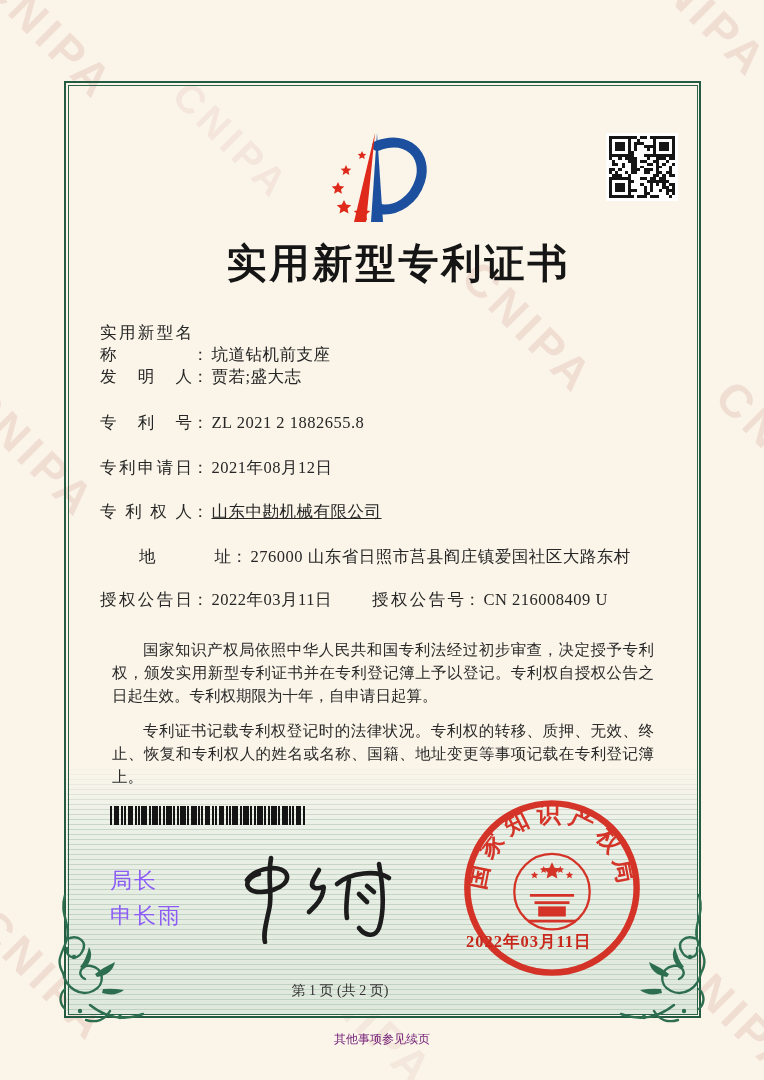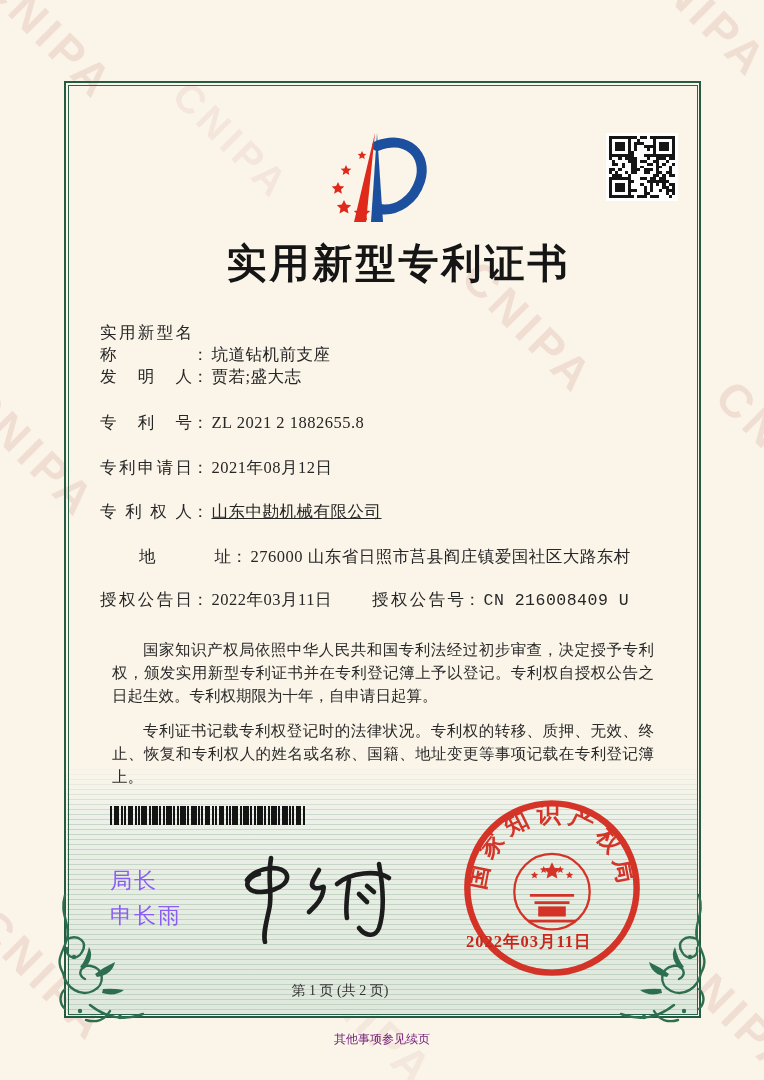--- a/index.html
+++ b/index.html
@@ -16,21 +16,21 @@
   .frame{position:absolute;left:64px;top:81px;width:633px;height:933px;
       border:2.5px solid #235c42;}
   .frame::after{content:"";position:absolute;inset:1.5px;border:1px solid #2a624a;}
   .certno{position:absolute;left:102px;top:133px;font-size:15px;letter-spacing:1.5px;color:#2b2b2b;}
   .title{position:absolute;left:64px;top:236px;width:669px;text-align:center;
       font-size:40px;font-weight:bold;letter-spacing:3px;color:#151515;}
   .field-row{position:absolute;left:100px;width:594px;font-size:16.5px;color:#262626;}
   .f-label{display:inline-block;width:92px;text-align:justify;text-align-last:justify;vertical-align:bottom;}
   .f-colon{display:inline-block;}
   .f-value{margin-left:3px;letter-spacing:0.5px;}
-  .grant2{position:absolute;left:272px;top:0;font-family:Liberation Mono, monospace;}
+  .grant2{position:absolute;left:272px;top:0;}
   .body-text{position:absolute;left:100px;top:626px;width:566px;font-size:15.5px;
       line-height:23px;text-align:justify;color:#2a2a2a;}
   .body-text p{margin:12px;text-indent:2em;}
   .barcode{position:absolute;left:110px;top:806px;width:196px;height:19px;
       background-image:
         repeating-linear-gradient(90deg,#141414 0,#141414 2px,rgba(0,0,0,0) 2px,rgba(0,0,0,0) 3.5px),
         repeating-linear-gradient(90deg,rgba(0,0,0,0) 0,rgba(0,0,0,0) 5px,#141414 5px,#141414 9px,rgba(0,0,0,0) 9px,rgba(0,0,0,0) 13px);}
   .sig-label{position:absolute;left:110px;font-size:22px;letter-spacing:2px;color:#8b5cf6;}
   .signature{position:absolute;left:225px;top:852px;}
   .seal{position:absolute;left:460px;top:796px;width:184px;height:184px;opacity:.93;}

